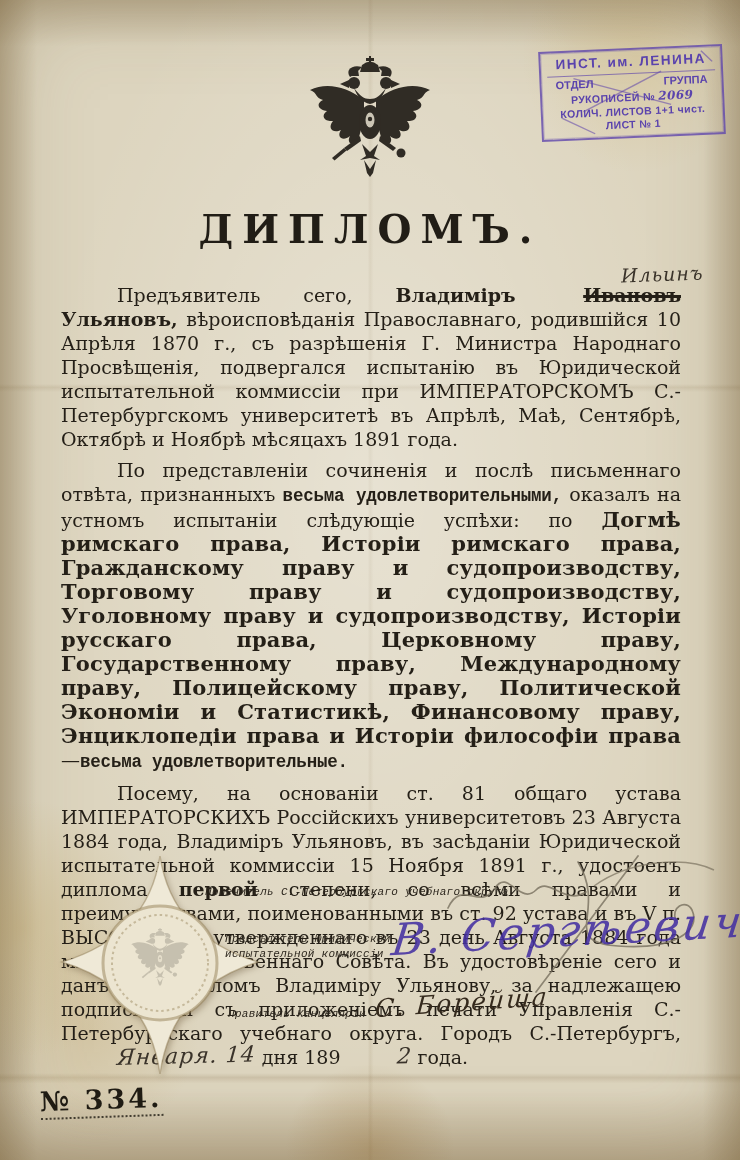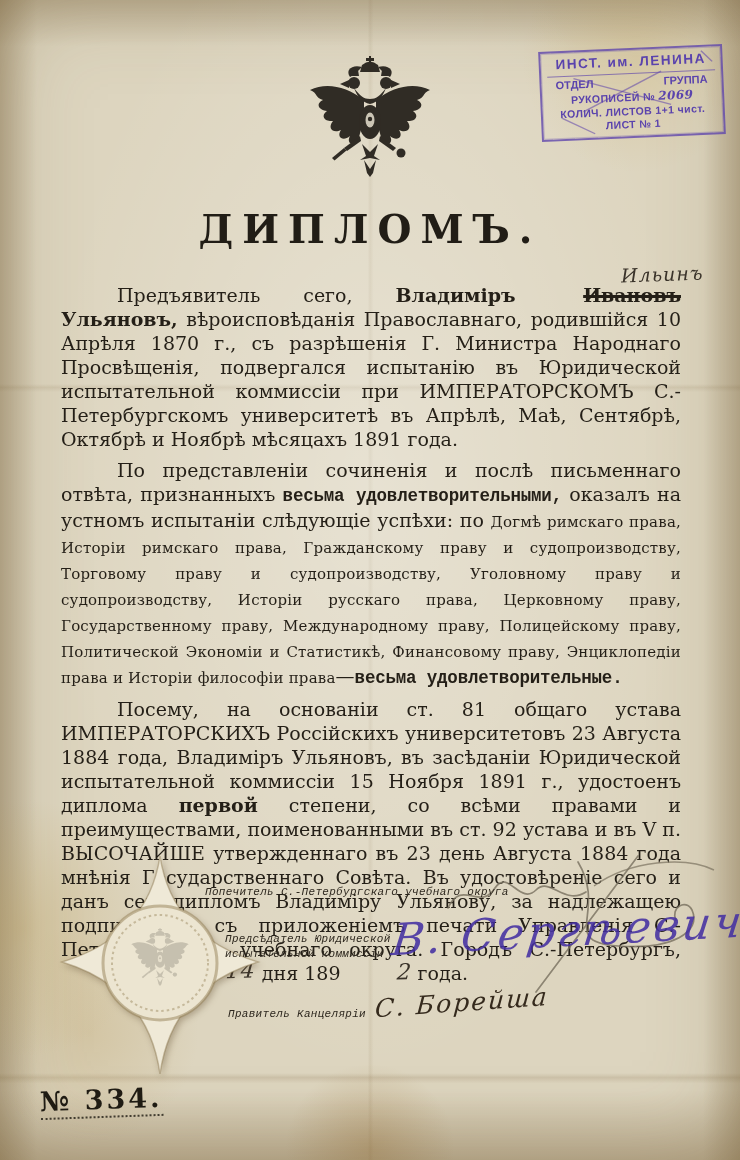--- a/index.html
+++ b/index.html
@@ -57,21 +57,21 @@
   }
 
   
   .body-text{
     position:absolute;left:61px;top:283px;width:620px;
     font-size:19px;line-height:24px;
     text-align:justify;
   }
   .body-text p{margin:0 0 7px 0;text-indent:56px;}
   .b{font-weight:bold;}
-  .subjects{font-weight:normal;font-size:15px;letter-spacing:0.2px;}
+  .subjects{font-weight:bold;font-size:21px;letter-spacing:0.2px;}
   .ins{font-family:Liberation Mono, monospace;font-weight:bold;font-size:17.5px;letter-spacing:-0.2px;}
   .struck-wrap{position:relative;font-weight:bold;}
   .struck{text-decoration:line-through;text-decoration-thickness:3px;margin-left:24px;}
   .correction{
     position:absolute;left:6px;top:-21px;
     font-style:italic;font-weight:normal;font-size:19px;
     color:#3a332a;letter-spacing:1px;white-space:nowrap;
     transform:rotate(-2deg);
   }
   .hand{

